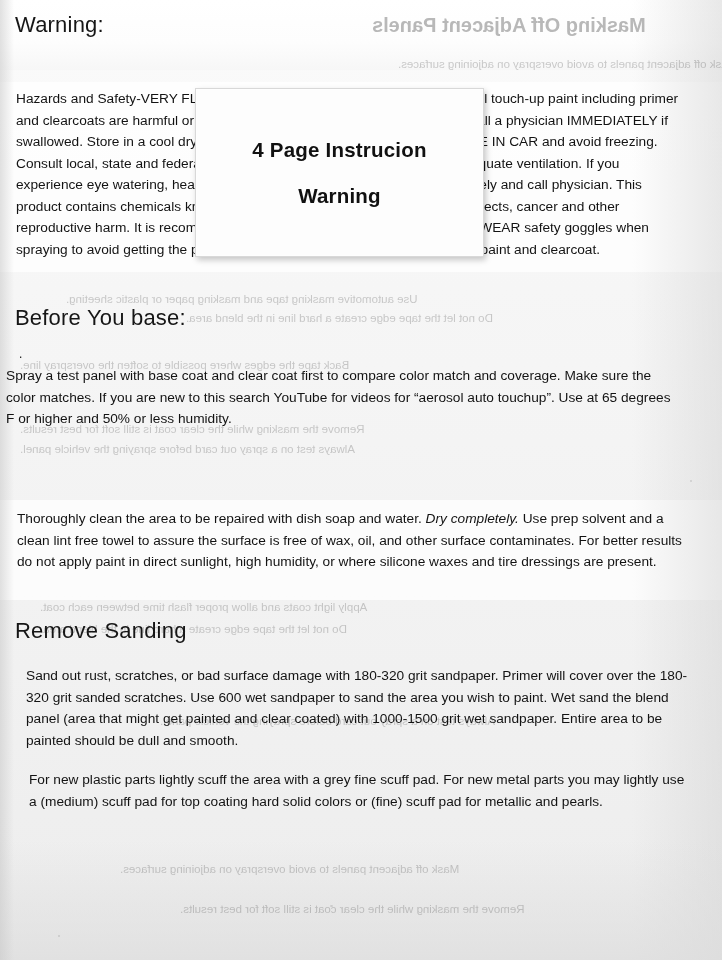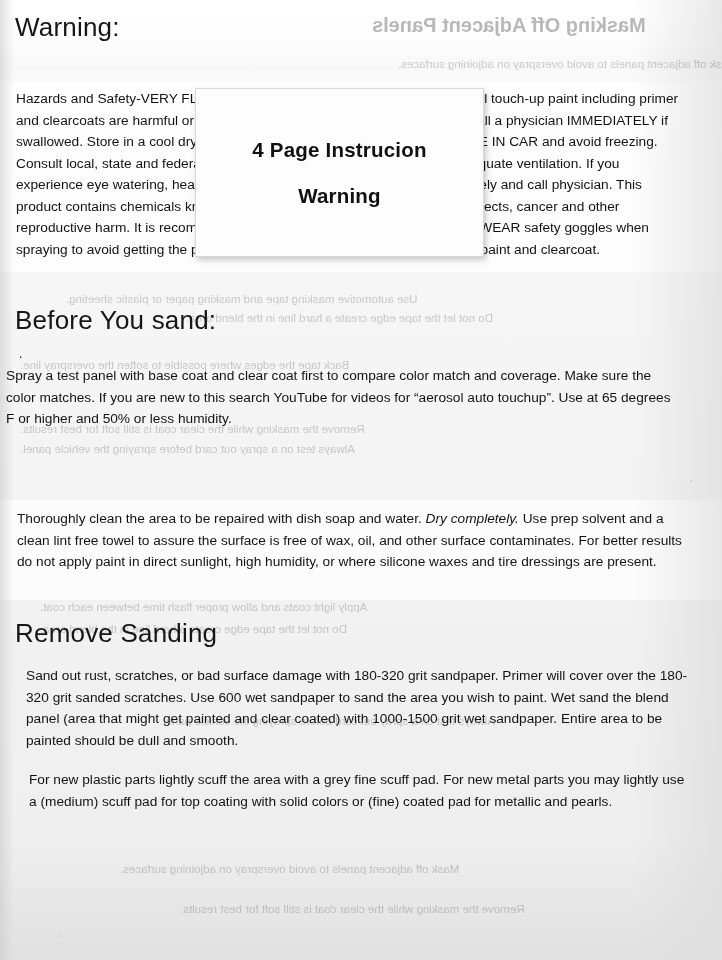--- a/index.html
+++ b/index.html
@@ -57,21 +57,21 @@
   .ghost-title {
     font-size: 20px;
     font-weight: bold;
     color: rgba(70,70,70,0.38);
   }
   .ghost-body { font-size: 11.5px; line-height: 19px; }
 
   
   .headline {
     position: absolute;
-    font-size: 26px;
+    font-size: 22px;
     font-weight: normal;
     letter-spacing: 0.2px;
     color: #161616;
   }
   .para {
     position: absolute;
     font-size: 13.7px;
     line-height: 21.5px;
     color: #131313;
   }
@@ -133,29 +133,29 @@
   <div class="ghost ghost-body" style="left:20px; top:440px;">Always test on a spray out card before spraying the vehicle panel.</div>
   <div class="ghost ghost-body" style="left:40px; top:598px;">Apply light coats and allow proper flash time between each coat.</div>
   <div class="ghost ghost-body" style="left:40px; top:620px;">Do not let the tape edge create a hard line in the blend area.</div>
   <div class="ghost ghost-body" style="left:160px; top:712px;">Always test on a spray out card before spraying the vehicle panel.</div>
   <div class="ghost ghost-body" style="left:120px; top:860px;">Mask off adjacent panels to avoid overspray on adjoining surfaces.</div>
   <div class="ghost ghost-body" style="left:180px; top:900px;">Remove the masking while the clear coat is still soft for best results.</div>
 
   <div class="headline" style="left:15px; top:12px;">Warning:</div>
   <div class="para" style="left:16px; top:88px; width:672px;">Hazards and Safety-VERY FLAMMABLE. Keep away from heat and flame. All touch-up paint including primer and clearcoats are harmful or fatal if swallowed. Keep away from children. Call a physician IMMEDIATELY if swallowed. Store in a cool dry place between 40F and 120F. DO NOT STORE IN CAR and avoid freezing. Consult local, state and federal regulations for proper disposal. Use with adequate ventilation. If you experience eye watering, headaches or dizziness stop product use immediately and call physician. This product contains chemicals known to the State of California to cause birth defects, cancer and other reproductive harm. It is recommended to wear an active paint respirator and WEAR safety goggles when spraying to avoid getting the products in your eyes. This includes the primer, paint and clearcoat.</div>
 
-  <div class="headline" style="left:15px; top:305px;">Before You sand:</div>
+  <div class="headline" style="left:15px; top:305px;">Before You base:</div>
   <div class="para" style="left:19px; top:344px; width:60px; font-size:12px;">.</div>
   <div class="para" style="left:6px; top:365px; width:670px;">Spray a test panel with base coat and clear coat first to compare color match and coverage. Make sure the color matches.  If you are new to this search YouTube for videos for “aerosol auto touchup”.  Use at 65 degrees F or higher and 50% or less humidity.</div>
 
   <div class="para" style="left:17px; top:508px; width:672px;">Thoroughly clean the area to be repaired with dish soap and water.  <span class="ital">Dry completely.</span> Use prep solvent and a clean lint free towel to assure the surface is free of wax, oil, and other surface contaminates. For better results do not apply paint in direct sunlight, high humidity, or where silicone waxes and tire dressings are present.</div>
 
   <div class="headline" style="left:15px; top:618px;">Remove Sanding</div>
   <div class="para" style="left:26px; top:665px; width:664px;">Sand out rust, scratches, or bad surface damage with 180-320 grit sandpaper. Primer will cover over the 180-320 grit sanded scratches. Use 600 wet sandpaper to sand the area you wish to paint. Wet sand the blend panel (area that might get painted and clear coated) with 1000-1500 grit wet sandpaper. Entire area to be painted should be dull and smooth.</div>
-  <div class="para" style="left:29px; top:769px; width:660px;">For new plastic parts lightly scuff the area with a grey fine scuff pad. For new metal parts you may lightly use a (medium) scuff pad for top coating with solid colors or (fine) coated pad for metallic and pearls.</div>
+  <div class="para" style="left:29px; top:769px; width:660px;">For new plastic parts lightly scuff the area with a grey fine scuff pad. For new metal parts you may lightly use a (medium) scuff pad for top coating hard solid colors or (fine) scuff pad for metallic and pearls.</div>
 
   <div class="overlay-card">
     <div class="line">4 Page Instrucion</div>
     <div class="line">Warning</div>
   </div>
 
   <div class="speck" style="left:690px; top:480px; width:2px; height:2px;"></div>
   <div class="speck" style="left:58px; top:935px; width:2px; height:2px;"></div>
   <div class="speck" style="left:330px; top:905px; width:3px; height:2px;"></div>
 

